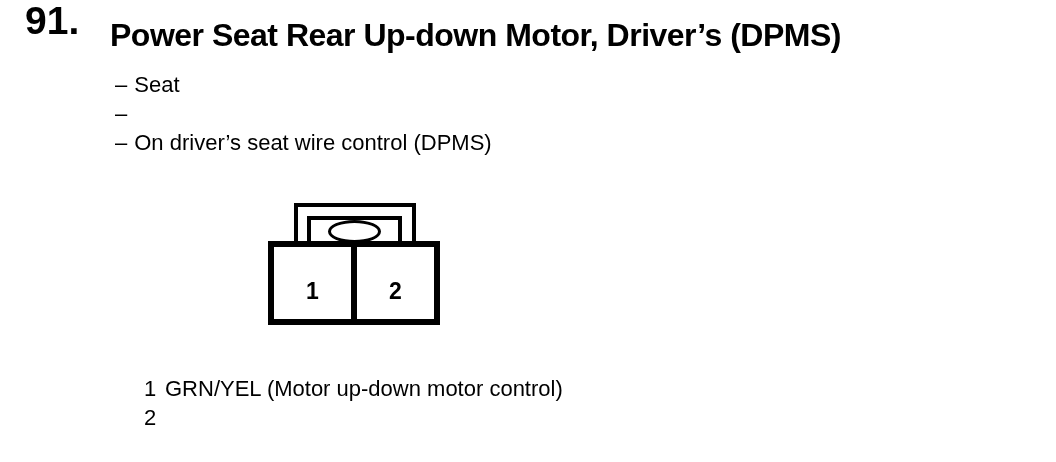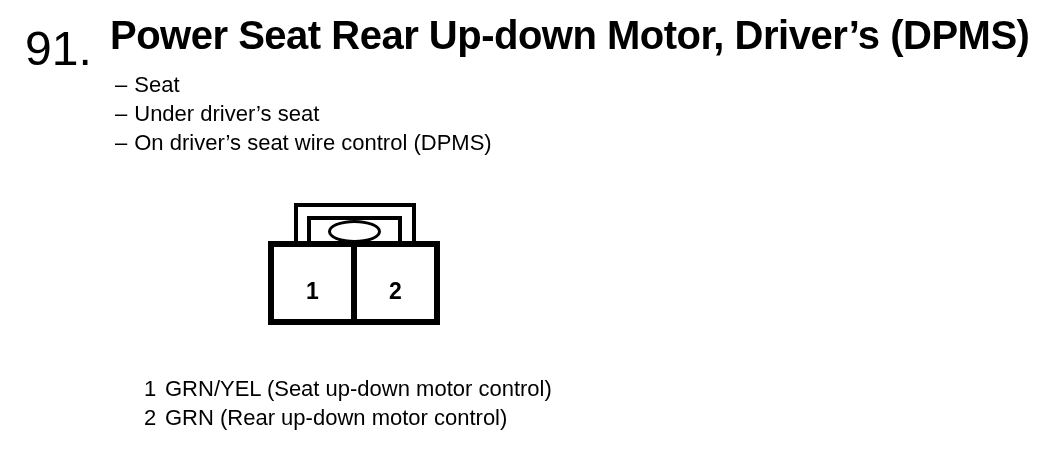--- a/index.html
+++ b/index.html
@@ -10,23 +10,23 @@
     background: #ffffff;
     color: #000000;
     font-family: "Liberation Sans", sans-serif;
     overflow: hidden;
   }
 
   
   .item-number {
     position: absolute;
     left: 25px;
-    top: 28px;
-    font-size: 48px;
-    font-weight: normal;
+    top: 0;
+    font-size: 39px;
+    font-weight: bold;
     line-height: 42px;
     white-space: nowrap;
   }
   .page-title {
     position: absolute;
     left: 110px;
     top: 14px;
     font-size: 40px;
     font-weight: bold;
     letter-spacing: -0.5px;
@@ -103,30 +103,29 @@
     font-size: 22px;
     line-height: 29px;
   }
   .pin-row { display: flex; white-space: nowrap; }
   .pin-num { width: 21px; flex: 0 0 auto; }
 </style>
 </head>
 <body>
 
 <div class="item-number">91.</div>
-<h1 class="page-title" style="margin:0; font-size:40px;">Power Seat Rear Up-down Motor, Driver’s (DPMS)</h1>
+<h1 class="page-title" style="margin:0; font-size:32px;">Power Seat Rear Up-down Motor, Driver’s (DPMS)</h1>
 
 <div class="details">
   <div class="detail-row">
     <span class="detail-dash">–</span>
     <span>Seat</span>
   </div>
   <div class="detail-row">
     <span class="detail-dash">–</span>
-    <span>Under driver’s seat</span>
   </div>
   <div class="detail-row">
     <span class="detail-dash">–</span>
     <span>On driver’s seat wire control (DPMS)</span>
   </div>
 </div>
 
 <div>
   <div class="tab-outer"></div>
   <div class="tab-inner"></div>
@@ -134,19 +133,18 @@
   <div class="connector-body">
     <div class="cavity">1</div>
     <div class="cavity-divider"></div>
     <div class="cavity">2</div>
   </div>
 </div>
 
 <div class="pinout">
   <div class="pin-row">
     <span class="pin-num">1</span>
-    <span>GRN/YEL (Seat up-down motor control)</span>
+    <span>GRN/YEL (Motor up-down motor control)</span>
   </div>
   <div class="pin-row">
     <span class="pin-num">2</span>
-    <span>GRN (Rear up-down motor control)</span>
   </div>
 </div>
 
 </body></html>

